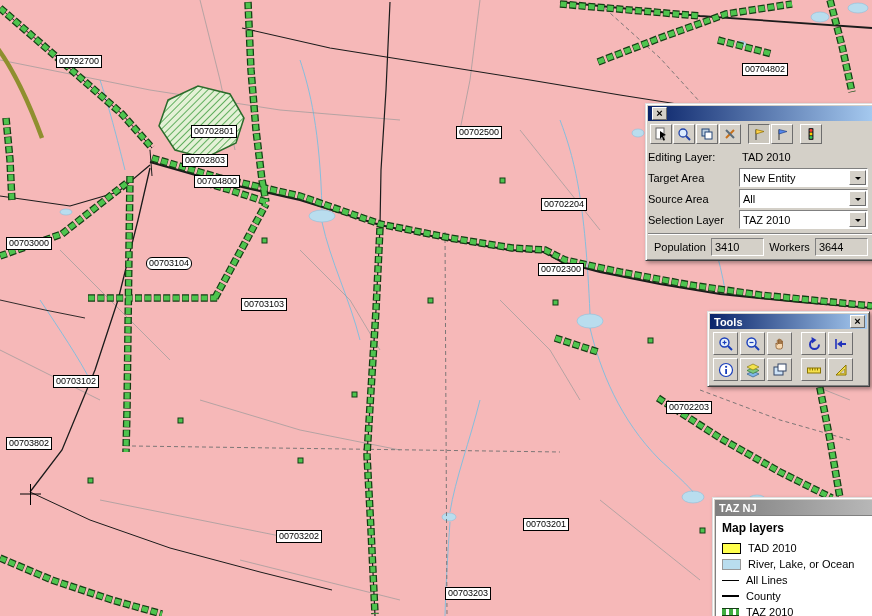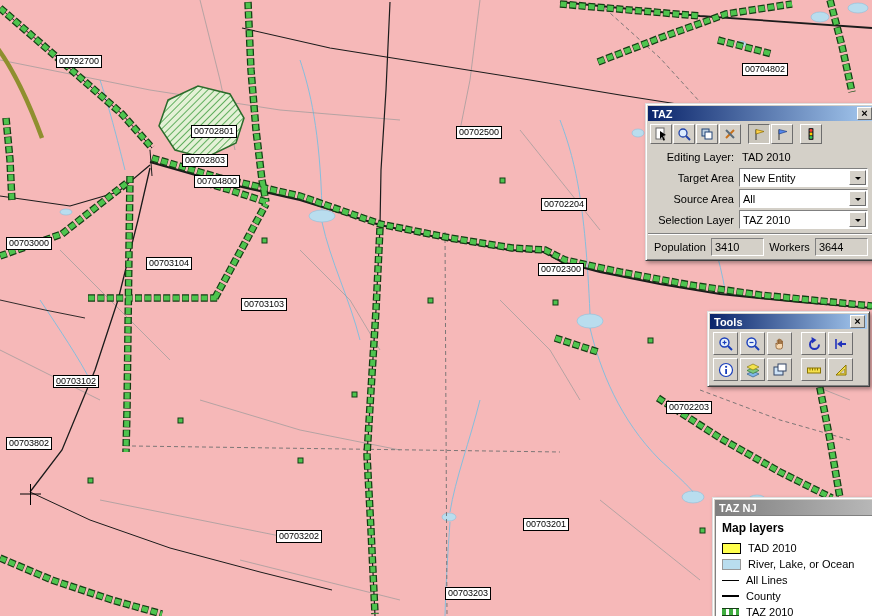--- a/index.html
+++ b/index.html
@@ -32,21 +32,21 @@
     border:1px solid;border-color:#fff #6d6d6d #6d6d6d #fff;cursor:default;}
   .tbtn,.tool-btn{background:#d4d0c8;padding:0;display:flex;align-items:center;justify-content:center;
     border:1px solid;border-color:#fff #6d6d6d #6d6d6d #fff;cursor:default;}
   .tbtn{width:22px;height:20px;}
   .tool-btn{width:25px;height:23px;}
   .pressed{border-color:#6d6d6d #fff #fff #6d6d6d;background:#cbc7bd;}
   .tsep{width:5px;}
   
   .taz-toolbar{display:flex;gap:1px;padding:3px 2px 2px 2px;align-items:center;}
   .frow{display:flex;align-items:center;height:21px;padding-right:6px;}
-  .flabel{width:86px;text-align:right;padding-right:5px;color:#000;}
+  .flabel{width:86px;padding-right:5px;color:#000;}
   .fstatic{flex:1;padding-left:3px;color:#000;}
   .combo{flex:1;height:17px;background:#fff;position:relative;display:flex;align-items:center;
     border:1px solid;border-color:#808080 #fff #fff #808080;padding-left:3px;color:#000;}
   .combo-text{flex:1;overflow:hidden;white-space:nowrap;}
   .combo-arrow{position:absolute;right:1px;top:1px;bottom:1px;width:15px;background:#d4d0c8;
     border:1px solid;border-color:#fff #6d6d6d #6d6d6d #fff;display:flex;align-items:center;justify-content:center;}
   .combo-arrow::after{content:"";width:0;height:0;border:3.5px solid transparent;border-top-color:#000;margin-top:4px;}
   .stats{display:flex;align-items:center;gap:5px;padding:4px 6px 2px 6px;
     border-top:1px solid #808080;box-shadow:0 1px 0 #fff inset;margin-top:3px;}
   .statbox{width:62px;height:16px;background:#d4d0c8;display:flex;align-items:center;padding-left:3px;
@@ -225,34 +225,33 @@
 
   <div>
       <div class="map-label" style="left: 56px; top: 55px;">00792700</div>
       <div class="map-label" style="left: 742px; top: 63px;">00704802</div>
       <div class="map-label" style="left: 191px; top: 125px;">00702801</div>
       <div class="map-label" style="left: 456px; top: 126px;">00702500</div>
       <div class="map-label" style="left: 182px; top: 154px;">00702803</div>
       <div class="map-label" style="left: 194px; top: 175px;">00704800</div>
       <div class="map-label" style="left: 541px; top: 198px;">00702204</div>
       <div class="map-label" style="left: 6px; top: 237px;">00703000</div>
-      <div class="map-label" style="left: 146px; top: 257px;">00703104</div>
+      <div class="map-label" style="left: 146px; top: 257px; border-radius: 6px;">00703104</div>
       <div class="map-label" style="left: 538px; top: 263px;">00702300</div>
       <div class="map-label" style="left: 223px; top: 298px; margin-left: 18px;">00703103</div>
-      <div class="map-label" style="left: 53px; top: 375px; text-decoration: underline;">00703102</div>
+      <div class="map-label" style="left: 53px; top: 375px;">00703102</div>
       <div class="map-label" style="left: 666px; top: 401px;">00702203</div>
       <div class="map-label" style="left: 6px; top: 437px;">00703802</div>
       <div class="map-label" style="left: 523px; top: 518px;">00703201</div>
       <div class="map-label" style="left: 276px; top: 530px;">00703202</div>
       <div class="map-label" style="left: 445px; top: 587px;">00703203</div>
     </div>
 
   <div class="win" style="left:645px;top:103px;width:226px;">
     <div class="titlebar tb-blue">
-      <span class="title">TAZ</span>
       <button class="closebtn">×</button>
     </div>
     <div class="taz-toolbar">
       <button class="tbtn">
         <svg width="14" height="14" viewBox="0 0 14 14">
           <rect x="2" y="1" width="8" height="11" fill="#fff" stroke="#666"></rect>
           <polygon points="6,4 12,8 9,9 11,13 9.5,13.7 8,10 6,12" fill="#000"></polygon>
         </svg>
       </button>
       <button class="tbtn">

